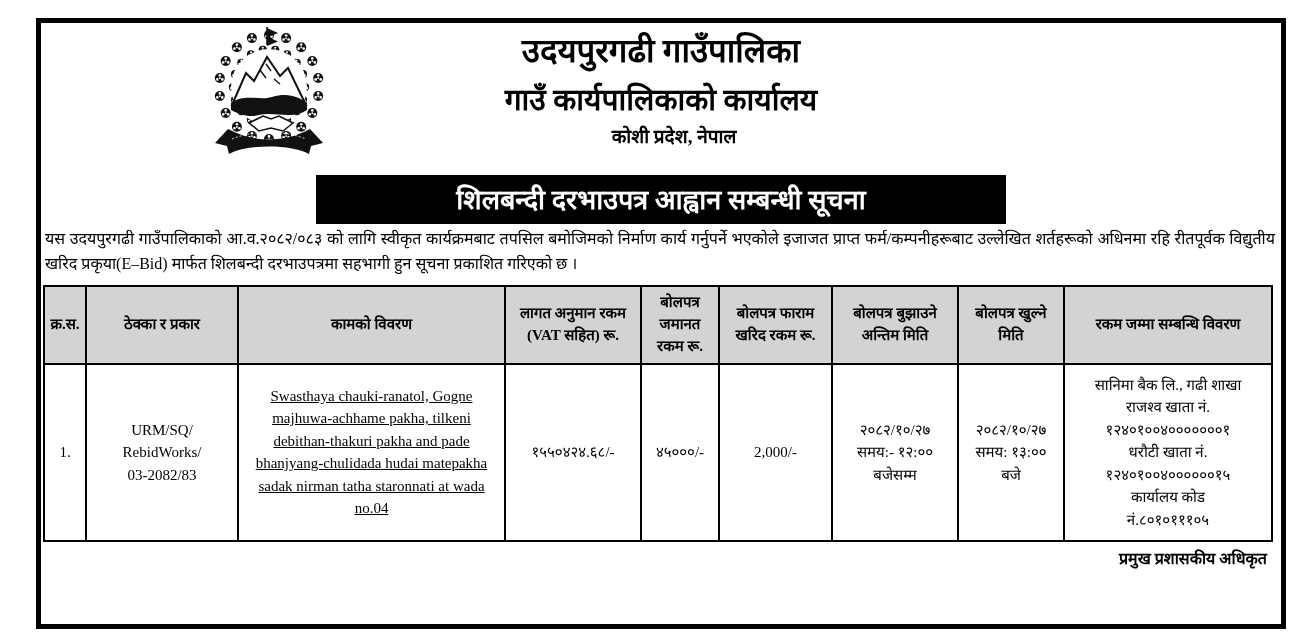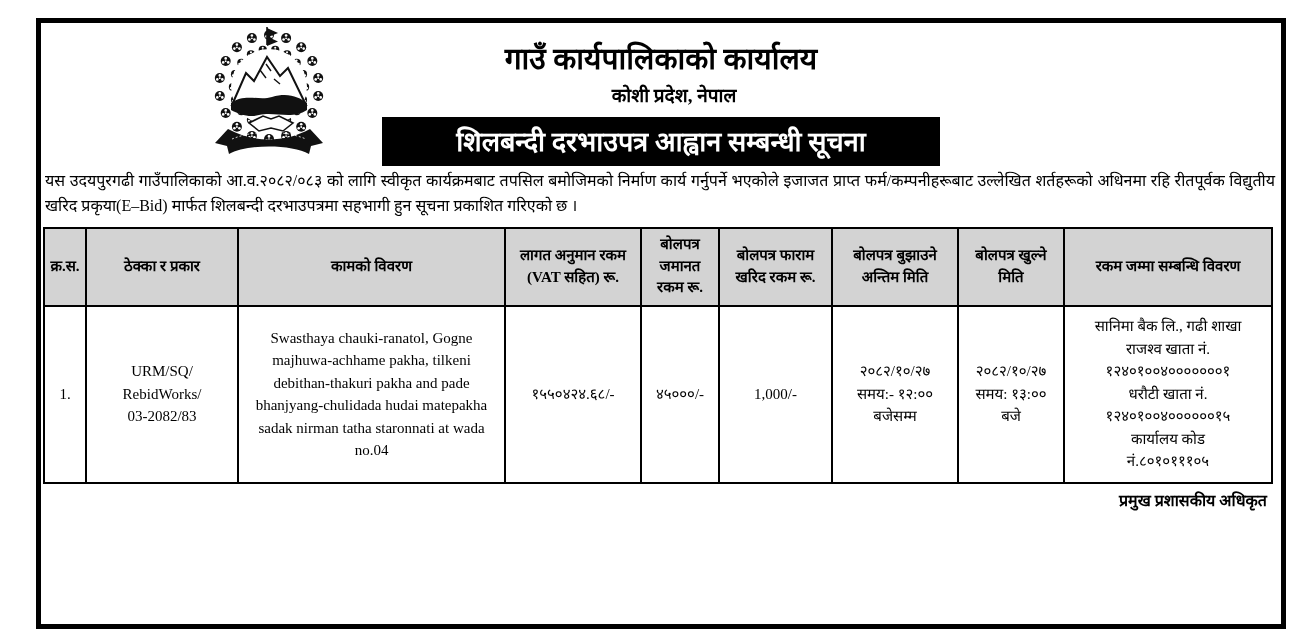--- a/index.html
+++ b/index.html
@@ -26,22 +26,22 @@
     position:absolute;
     left:163px; top:4px;
     width:130px; height:135px;
   }
   .header-block { text-align:center; padding-top:8px; }
   .org-name  { font-size:33px; font-weight:bold; line-height:1.25; }
   .office-name { font-size:30px; font-weight:bold; line-height:1.2; margin-top:10px; }
   .addr1 { font-size:21px; font-weight:bold; margin-top:8px; }
   .addr2 { font-size:19px; font-weight:bold; margin-top:5px;padding-left:26px; }
   .banner {
-    width:558px;
-    margin:9px auto 0 auto;
+    width:690px;
+    margin:26px auto 0 auto;
     background:#000;
     color:#fff;
     font-size:27px;
     font-weight:bold;
     text-align:center;
     padding:5px 0 7px 0;
   }
   .published {
     text-align:center;
     font-size:19px;
@@ -80,20 +80,21 @@
     text-align:center;
     padding:3px 4px;
     line-height:1.5;
   }
   .preline { white-space:pre-line;margin-top:40px; }
   td.sn-cell { font-size:17px; }
   td.work-cell {
     font-size:16.5px;
     line-height:1.62;
     padding:4px 8px;
+    text-decoration:underline;
   }
   td.deposit-cell {
     text-align:left;
     padding-left:8px;
     line-height:1.55;
   }
   .col-sn { width:42px; }
   .col-contract { width:152px; }
   .col-work { width:267px; }
   .col-cost { width:136px; }
@@ -180,20 +181,21 @@
         <path d="M27,76 C40,66 55,74 68,70 C84,65 95,70 103,76 L103,83 C88,93 70,84 55,88 C45,91 35,87 27,83 Z" fill="#111"></path>
 
         <path d="M45,96 l14,-7 8,3 8,-3 14,7 -10,8 -12,-3 -12,3 z" fill="#fff" stroke="#111" stroke-width="1.6"></path>
 
         <path d="M24,102 L11,116 L23,119 L25,127 C42,117 88,117 105,127 L107,119 L119,116 L106,102 C80,116 50,116 24,102 Z" fill="#111"></path>
         <path d="M28,112 C50,103 80,103 102,112" stroke="#fff" stroke-width="0.8" fill="none" stroke-dasharray="2 2"></path>
       </svg>
     </div>
 
     <div class="header-block">
+      <div class="org-name">उदयपुरगढी गाउँपालिका</div>
       <div class="office-name">गाउँ कार्यपालिकाको कार्यालय</div>
       <div class="addr2">कोशी प्रदेश, नेपाल</div>
     </div>
 
     <div class="banner">शिलबन्दी दरभाउपत्र आह्वान सम्बन्धी सूचना</div>
 
 
     <div class="body-par">यस उदयपुरगढी गाउँपालिकाको आ.व.२०८२/०८३ को लागि स्वीकृत कार्यक्रमबाट तपसिल बमोजिमको निर्माण कार्य गर्नुपर्ने भएकोले इजाजत प्राप्त फर्म/कम्पनीहरूबाट उल्लेखित शर्तहरूको अधिनमा रहि रीतपूर्वक विद्युतीय खरिद प्रकृया(E–Bid) मार्फत शिलबन्दी दरभाउपत्रमा सहभागी हुन सूचना प्रकाशित गरिएको छ ।</div>
 
     <table class="tender">
@@ -223,21 +225,21 @@
       </thead>
       <tbody>
         <tr>
           <td class="sn-cell">1.</td>
           <td class="preline">URM/SQ/
 RebidWorks/
 03-2082/83</td>
           <td class="work-cell">Swasthaya chauki-ranatol, Gogne majhuwa-achhame pakha, tilkeni debithan-thakuri pakha and pade bhanjyang-chulidada hudai matepakha sadak nirman tatha staronnati at wada no.04</td>
           <td>१५५०४२४.६८/-</td>
           <td>४५०००/-</td>
-          <td>1,000/-</td>
+          <td>2,000/-</td>
           <td class="preline">२०८२/१०/२७
 समय:- १२:००
 बजेसम्म</td>
           <td class="preline">२०८२/१०/२७
 समय: १३:००
 बजे</td>
           <td class="preline deposit-cell">सानिमा बैक लि., गढी शाखा
 राजश्व खाता नं.
 १२४०१००४०००००००१
 धरौटी खाता नं.

